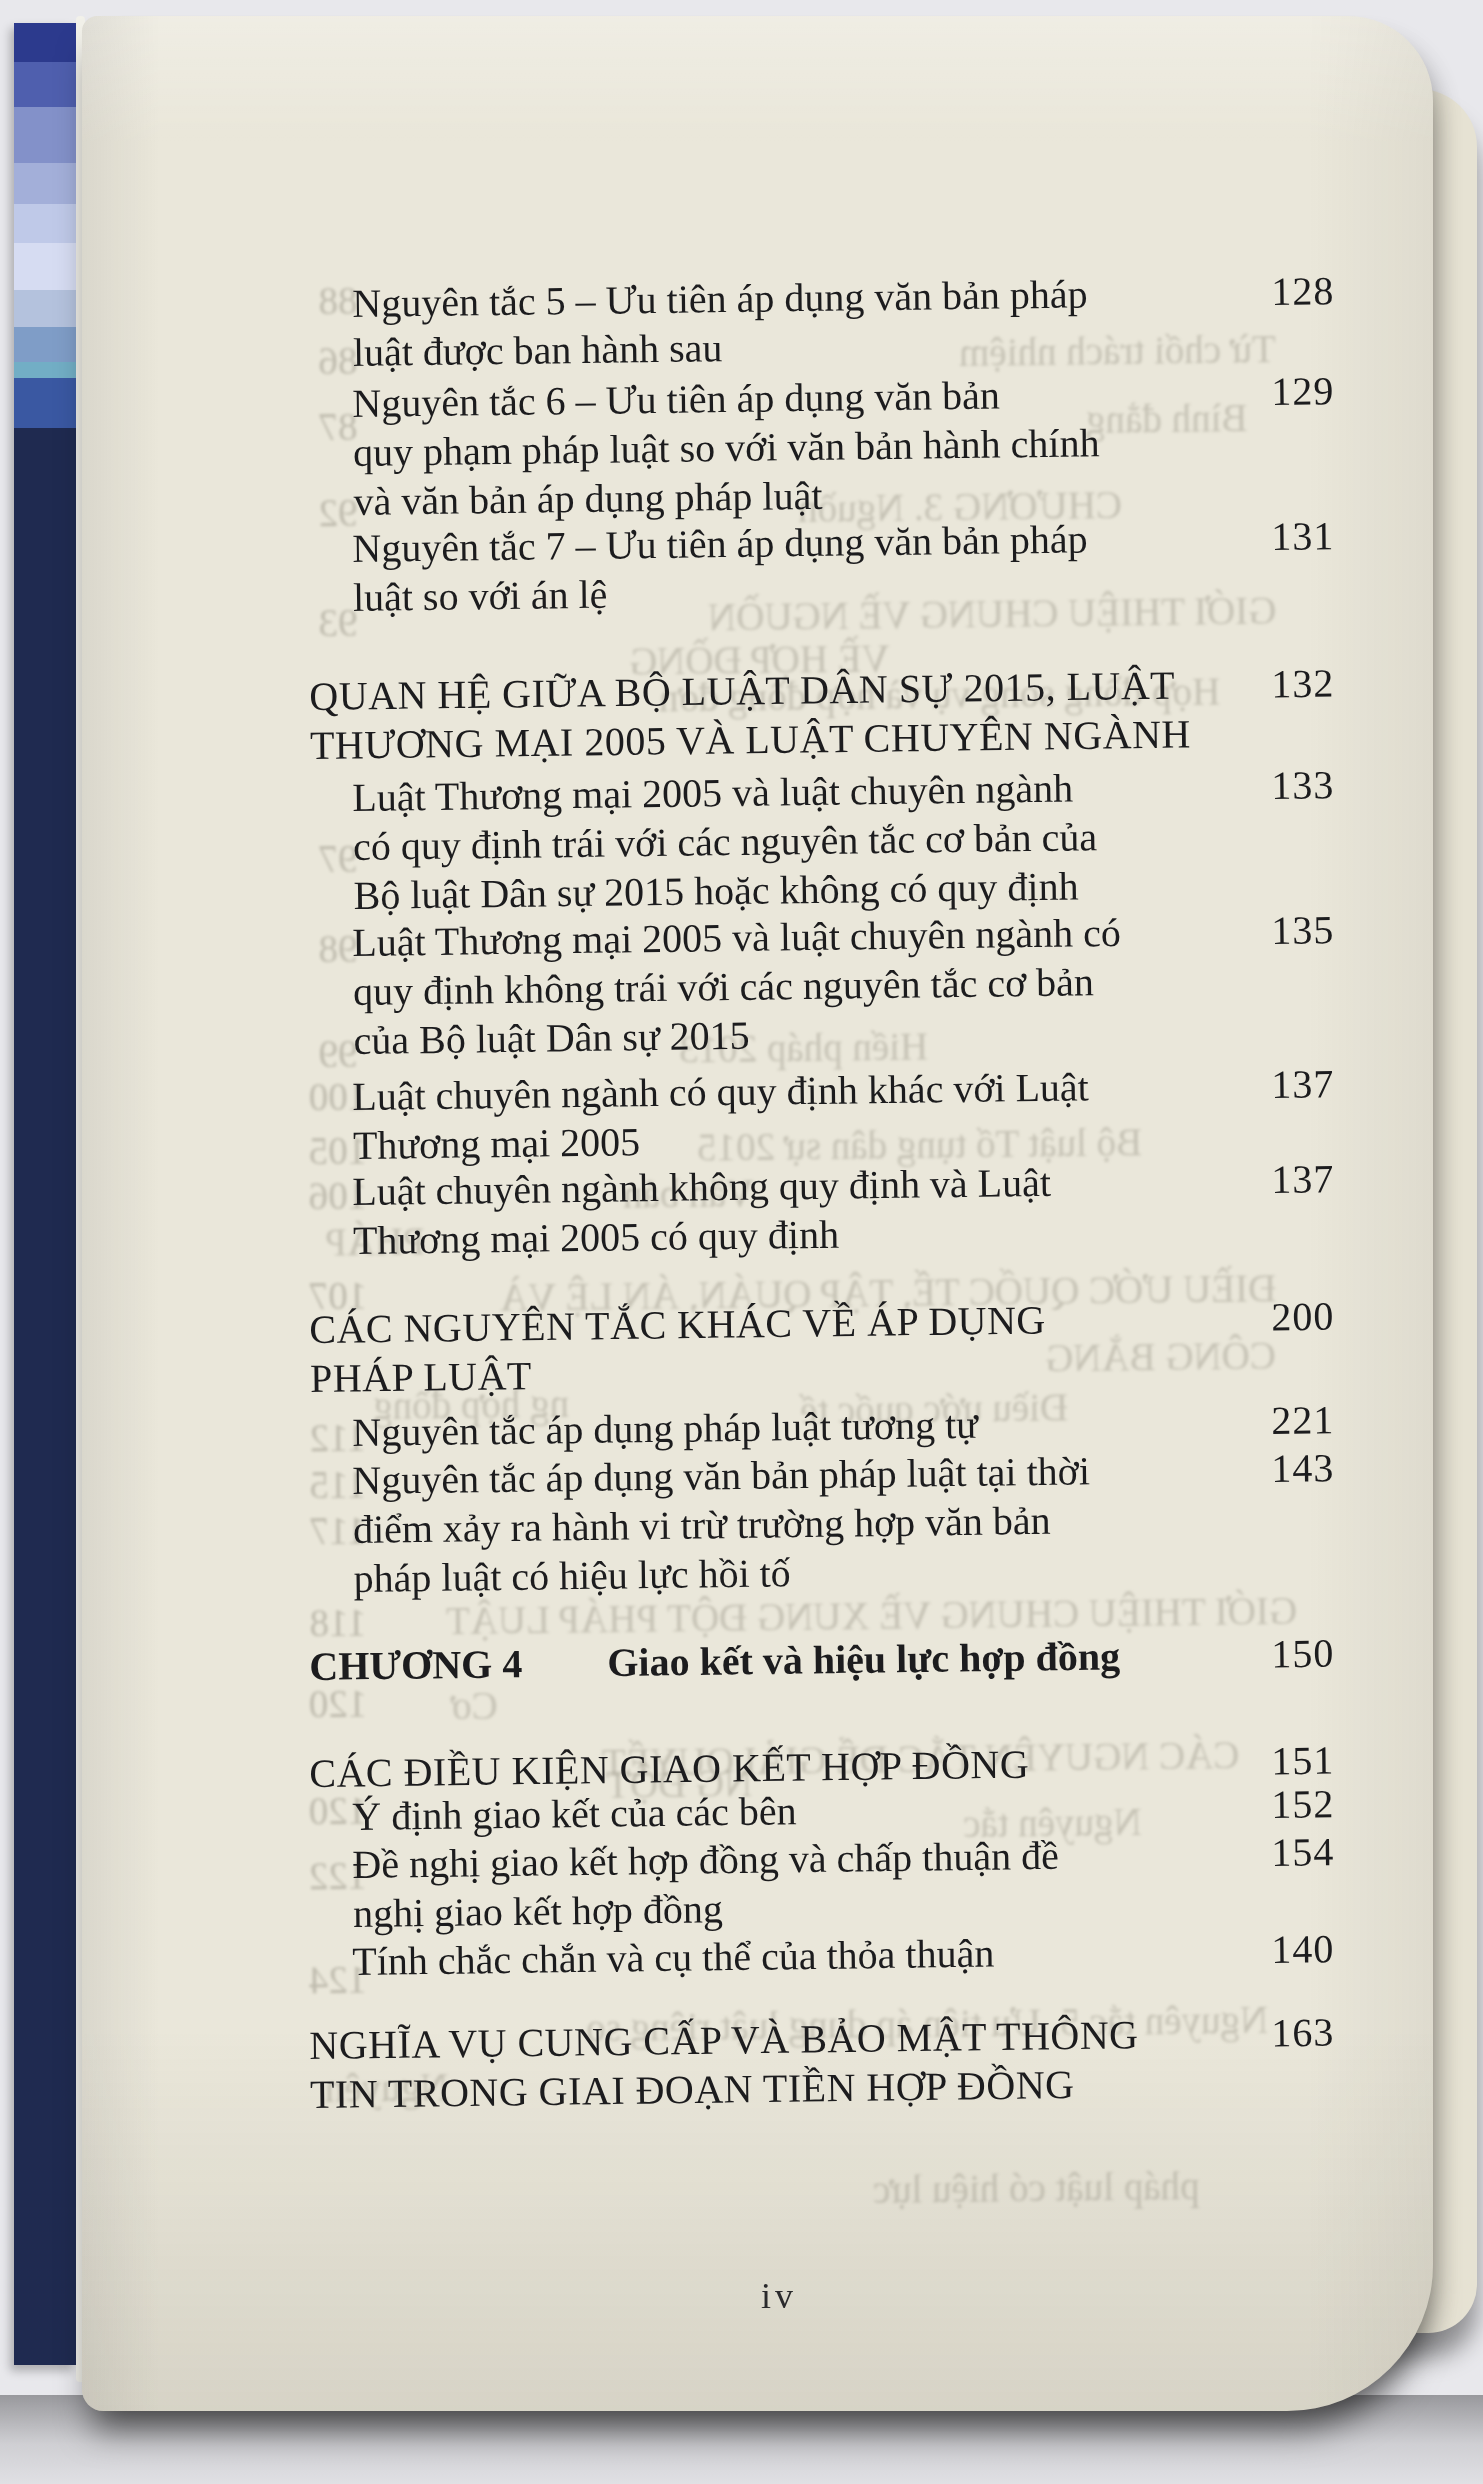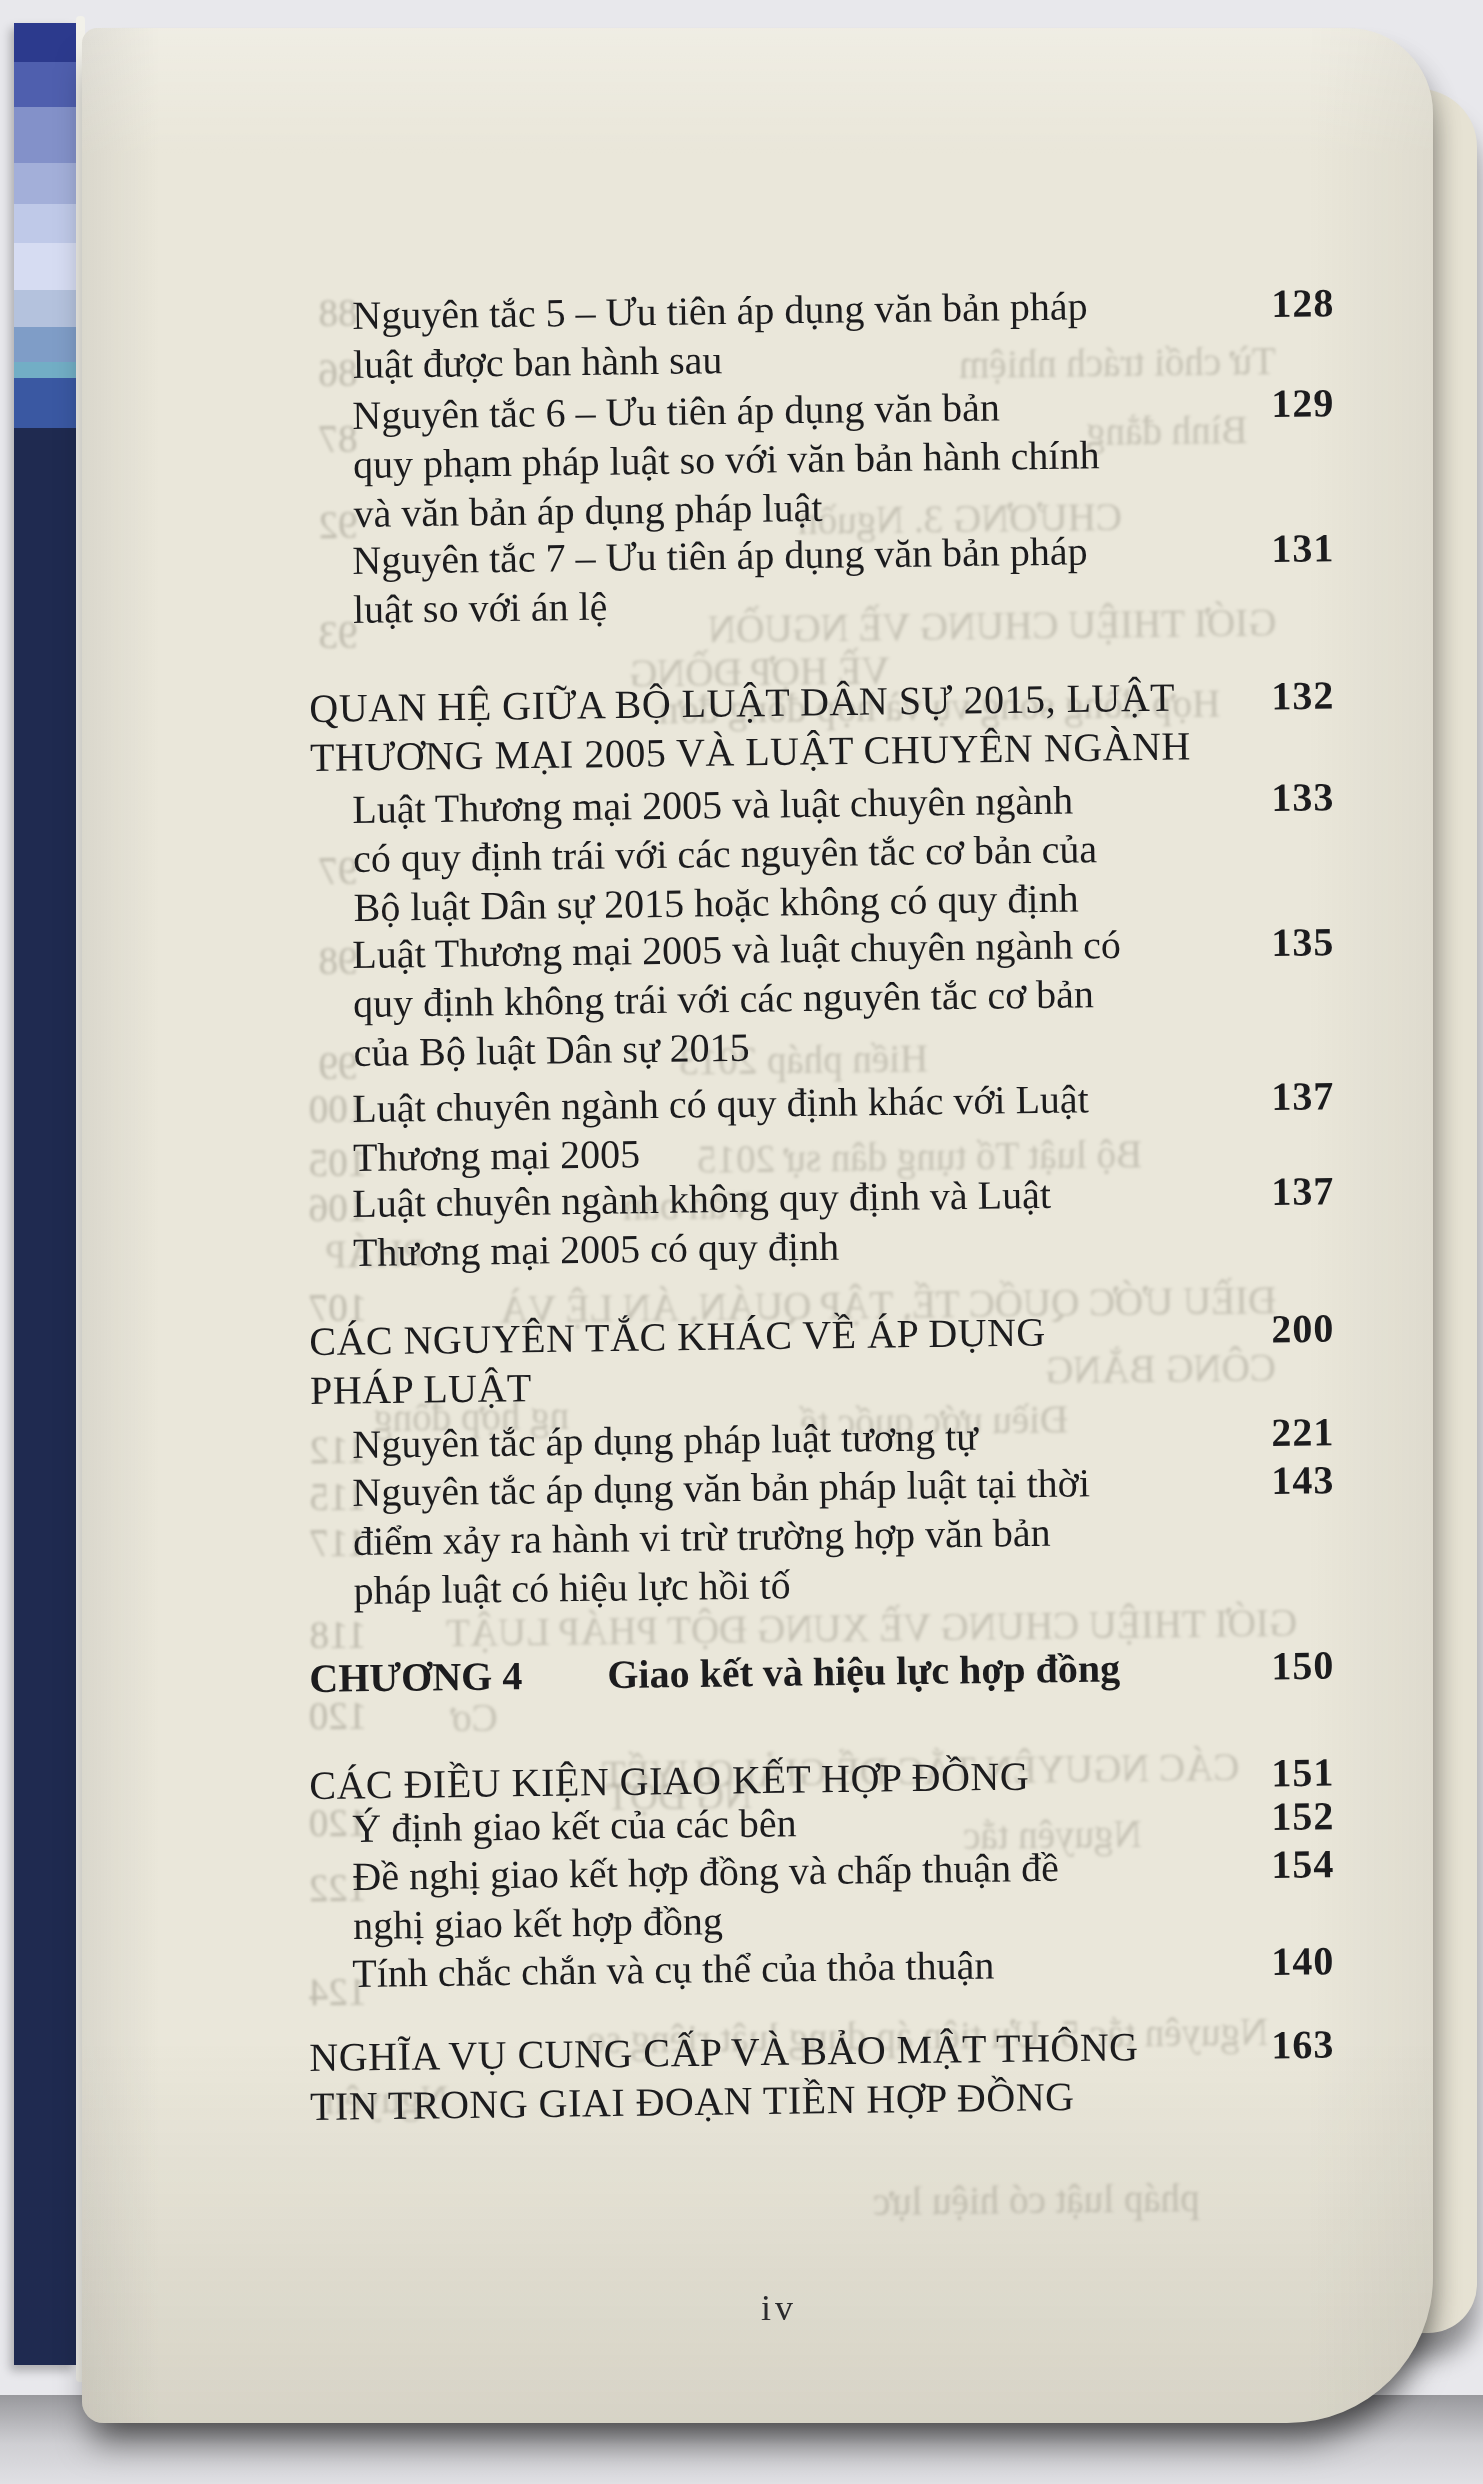--- a/index.html
+++ b/index.html
@@ -9,36 +9,36 @@
          background:linear-gradient(to bottom,#98989c,#cfcfd3 55%,#e0e0e4);}
   .cover-strip{position:absolute;left:13.6px;top:23px;width:62px;height:2342px;
          display:flex;flex-direction:column;border-radius:2.9px;
          box-shadow:-3.9px 5.8px 9.7px rgba(0,0,0,.25);}
   .cov{width:100%;}
   .edge-sliver{position:absolute;left:76px;top:15.5px;width:8.7px;height:2366px;
          background:#f2f1ea;border-radius:3.9px;}
   .back-sheet{position:absolute;left:1376px;top:89px;width:101px;height:2244px;
          background:#e6e2d3;border-radius:0 58px 49px 0;
          box-shadow:0 25px 23px rgba(0,0,0,.38);}
-  .page{position:absolute;left:82px;top:28px;width:1351px;height:2395px;
+  .page{position:absolute;left:82px;top:16px;width:1351px;height:2395px;
          background:#eae7da;border-radius:15.5px 85px 146px 21.3px;
          box-shadow:0 29px 33px -9.7px rgba(0,0,0,.50),17.5px 9.7px 25px -13.6px rgba(0,0,0,.22);}
   .page::before{content:"";position:absolute;inset:0;border-radius:inherit;pointer-events:none;
          background:
            linear-gradient(90deg,rgba(60,60,70,.09),rgba(60,60,70,0) 78px),
            linear-gradient(270deg,rgba(70,65,55,.07),rgba(0,0,0,0) 126px),
            linear-gradient(to bottom,rgba(255,255,255,.28),rgba(0,0,0,0) 126px,rgba(0,0,0,0) 84%,rgba(80,75,60,.12));}
   
   .entry{position:absolute;color:#1c1c1e;font-size:40px;line-height:49px;
          transform:rotate(-0.75deg);transform-origin:0 0;}
   .entry.sub{left:270px;width:982px;}
   .entry.heading{left:227px;width:1025px;letter-spacing:0.5px;}
   .entry.chapter{left:227px;width:1025px;font-weight:bold;}
   .entry .line{white-space:nowrap;}
-  .entry .enum{position:absolute;right:0;top:0;font-weight:bold;letter-spacing:1px;}
+  .entry .enum{position:absolute;right:0;top:0;font-weight:normal;letter-spacing:1px;}
   .entry.chapter .ctitle{position:absolute;left:298px;top:0;white-space:nowrap;}
   .folio{position:absolute;left:679px;top:2259px;width:68px;text-align:left;
          font-size:36px;color:#2a2a2c;letter-spacing:3.9px;}
   
   .ghost{position:absolute;white-space:nowrap;font-size:39px;color:#8f8b7d;opacity:.40;
          filter:blur(1.4px);transform:scaleX(-1) rotate(.7deg);}
   .ghost.num{left:225px;width:62px;text-align:center;opacity:.48;}
 </style>
 </head>
 <body>

